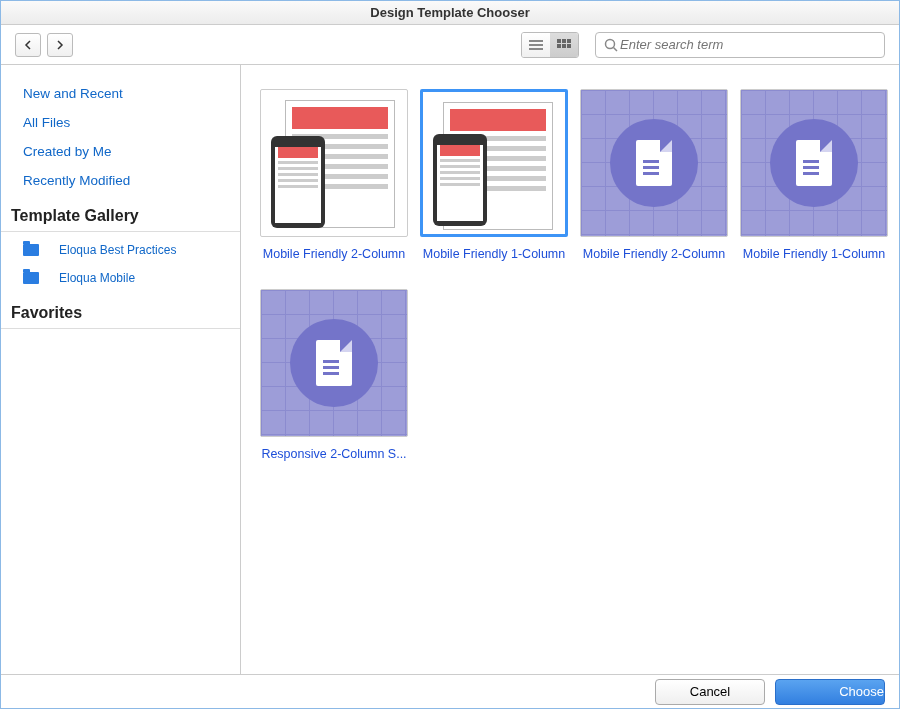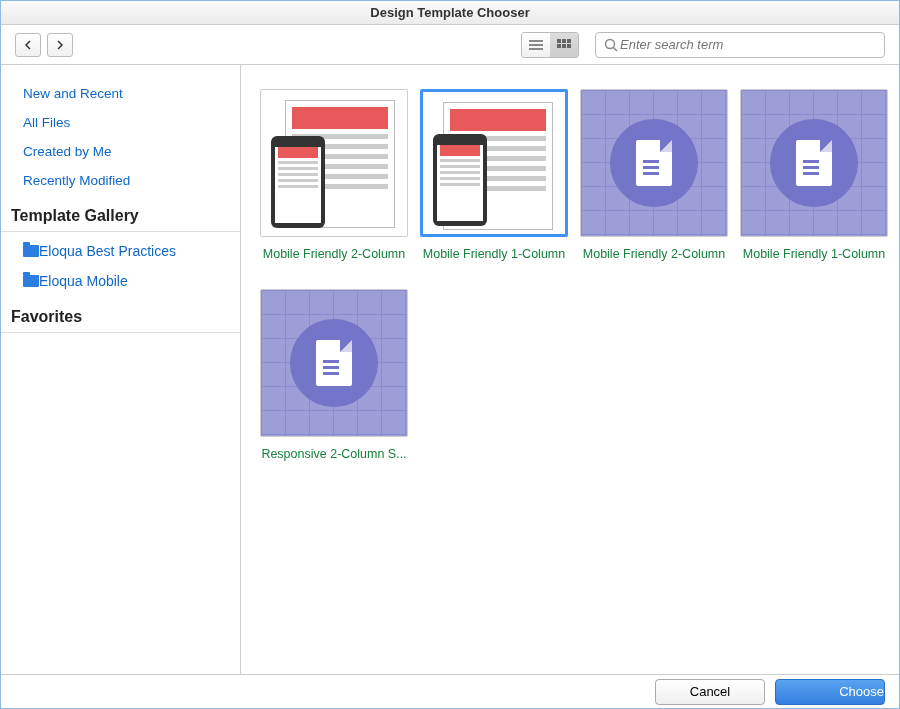--- a/index.html
+++ b/index.html
@@ -12,29 +12,29 @@
 .toolbar-spacer { flex:1; }
 .view-toggle { display:flex; border:1px solid #bbb; border-radius:3px; overflow:hidden; }
 .view-btn { width:28px; height:24px; display:flex; align-items:center; justify-content:center; cursor:pointer; background:linear-gradient(#fff,#f0f0f0); }
 .view-btn.active { background:linear-gradient(#ddd,#ccc); }
 .search-box { margin-left:10px; width:290px; height:26px; border:1px solid #bbb; border-radius:4px; display:flex; align-items:center; padding:0 8px; gap:2px; background:#fff; }
 .search-box input { border:none; outline:none; flex:1; font-size:13px; font-style:italic; color:#888; background:transparent; }
 .body { flex:1; display:flex; overflow:hidden; }
 .sidebar { width:240px; border-right:1px solid #ccc; padding:14px 0; overflow-y:auto; }
 .side-link { padding:7px 22px; color:#1067c8; cursor:pointer; font-size:13.5px; }
 .side-section { padding:12px 10px 6px 10px; font-weight:bold; font-size:16px; color:#222; border-bottom:1px solid #ddd; margin-bottom:4px;}
-.side-item { display:flex; align-items:center; gap:0; padding:7px 22px; color:#1067c8; cursor:pointer; font-size:14px;}
+.side-item { display:flex; align-items:center; gap:20px; padding:7px 22px; color:#1067c8; cursor:pointer; font-size:12px;}
 .folder-icon { width:16px; height:12px; background:#2a7de1; border-radius:1px; position:relative; }
 .folder-icon:before { content:''; position:absolute; top:-3px; left:0; width:7px; height:3px; background:#2a7de1; border-radius:1px 1px 0 0;}
 .content { flex:1; padding:24px 18px; overflow-y:auto; }
 .grid { display:grid; grid-template-columns: repeat(4, 150px); gap: 28px 10px; }
 .tile { display:flex; flex-direction:column; align-items:center; cursor:pointer; }
 .thumb { width:148px; height:148px; border:1px solid #ccc; border-radius:2px; background:#fff; display:flex; align-items:center; justify-content:center; position:relative; overflow:hidden;}
 .tile.selected .thumb { border:3px solid #3d94f6; }
-.tile-label { margin-top:10px; font-size:12.5px; color:#15803d; text-align:center; width:148px; white-space:nowrap; overflow:hidden; text-overflow:ellipsis;}
+.tile-label { margin-top:10px; font-size:12.5px; color:#1d4ed8; text-align:center; width:148px; white-space:nowrap; overflow:hidden; text-overflow:ellipsis;}
 
 .thumb.purple { background:#9d9dd8; }
 .thumb.purple .grid-bg { position:absolute; inset:0; background-image: linear-gradient(#8b8bcf 1px, transparent 1px), linear-gradient(90deg,#8b8bcf 1px, transparent 1px); background-size: 24px 24px;}
 .thumb.purple .circle { position:relative; width:88px; height:88px; border-radius:50%; background:#7474c9; display:flex; align-items:center; justify-content:center;}
 .thumb.purple .doc { width:36px; height:46px; background:#fff; border-radius:2px; position:relative; }
 .thumb.purple .doc:before { content:''; position:absolute; top:0; right:0; width:12px; height:12px; background:#7474c9; }
 .thumb.purple .doc:after { content:''; position:absolute; top:0; right:0; border-style:solid; border-width:0 0 12px 12px; border-color: transparent transparent #d4d4f0 transparent; }
 .thumb.purple .doc .lines { position:absolute; left:7px; top:20px; width:16px; height:3px; background:#7474c9; box-shadow: 0 6px 0 #7474c9, 0 12px 0 #7474c9; }
 
 .thumb.mock { padding:8px; }

